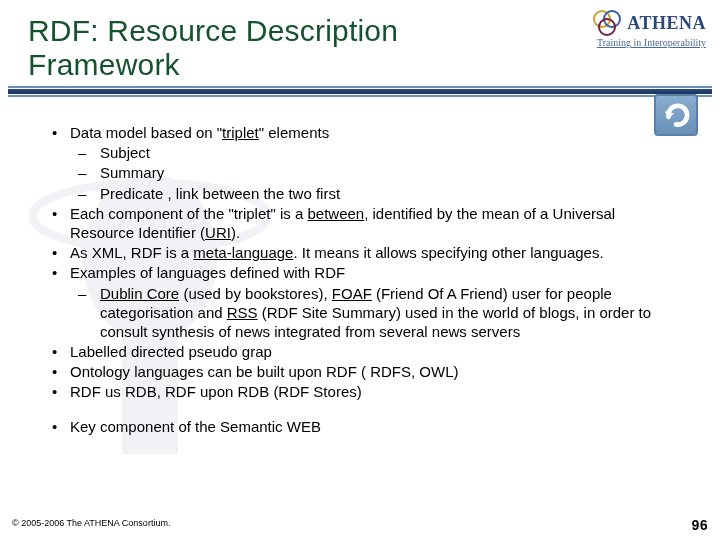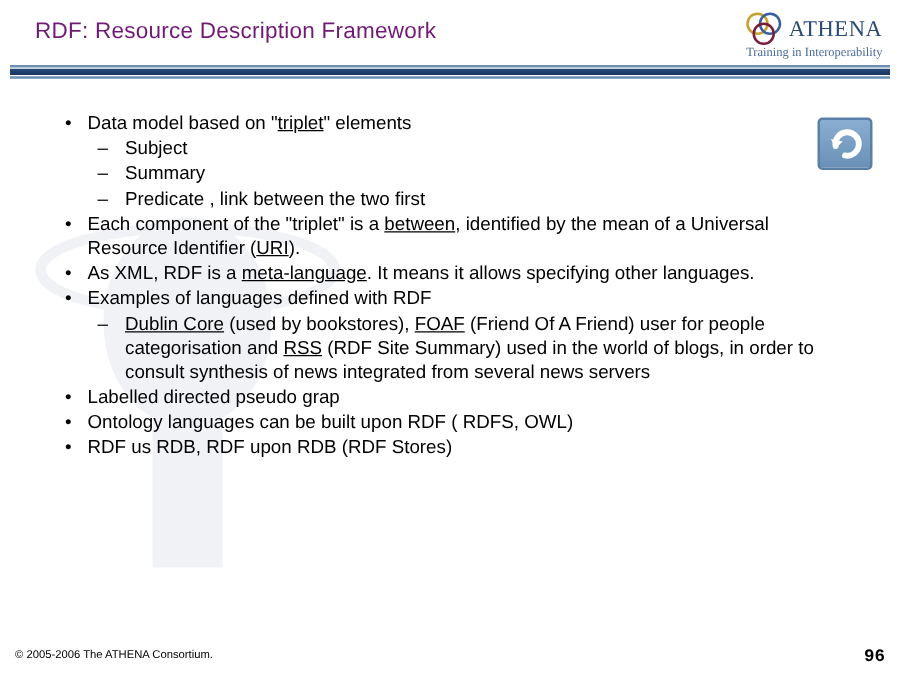--- a/index.html
+++ b/index.html
@@ -20,22 +20,22 @@
     opacity: 0.08;
     pointer-events: none;
   }
   .header {
     display: flex;
     align-items: flex-start;
     padding: 10px 14px 0 28px;
   }
   .title {
     flex: 1;
-    font-size: 18px;
-    color: #701a75;
+    font-size: 30px;
+    color: #14532d;
     font-weight: normal;
     letter-spacing: 0.2px;
     padding-top: 4px;
   }
   .logo-block {
     width: 158px;
     text-align: left;
   }
   .athena-logo {
     display: flex;
@@ -56,27 +56,29 @@
     height: 18px;
   }
   .ring.r1 { border-color:#c8a030; left:0; top:0; }
   .ring.r2 { border-color:#3a5fa0; left:10px; top:0; }
   .ring.r3 { border-color:#7a1f3a; left:5px; top:8px; }
   .athena-text {
     font-family: Georgia, serif;
     font-size: 18px;
     color: #2a4a7a;
     letter-spacing: 0.5px;
+    font-weight: bold;
   }
   .tagline {
     font-size: 10px;
     color: #4a6a9a;
     text-align: right;
     margin-top: 1px;
     font-family: Georgia, serif;
+    text-decoration: underline;
   }
   .rule-wrap { padding: 0 8px; margin-top: 4px; }
   .rule-top { height: 2px; background: #6b8fb5; }
   .rule-main { height: 5px; background: linear-gradient(#2a4a7a,#1a3560); margin-top:1px;}
   .rule-bottom { height: 2px; background: #6b8fb5; margin-top:1px;}
 
   .nav-icon {
     position: absolute;
     right: 22px;
     top: 94px;
@@ -174,19 +176,20 @@
         </ul></li>
       <li>Each component of the "triplet" is a <span class="u">between</span>, identified by the mean of a Universal Resource Identifier (<span class="u">URI</span>).</li>
       <li>As XML, RDF is a <span class="u">meta-language</span>. It means it allows specifying other languages.</li>
       <li>Examples of languages defined with RDF<ul class="sub">
           <li><span class="u">Dublin Core</span> (used by bookstores), <span class="u">FOAF</span> (Friend Of A Friend) user for people categorisation and  <span class="u">RSS</span> (RDF Site Summary) used in the world of blogs, in order to consult synthesis of news integrated from several news servers</li>
         </ul></li>
       <li>Labelled directed pseudo grap</li>
       <li>Ontology languages can be built upon RDF ( RDFS, OWL)</li>
       <li>RDF us RDB, RDF upon RDB (RDF Stores)</li>
       <div class="spacer"></div>
+      <li>Key component of the Semantic WEB</li>
     </ul>
 </div>
 
 <div class="footer">
   <span>© 2005-2006 The ATHENA Consortium.</span>
   <span class="page-num">96</span>
 </div>
 
 </body></html>

